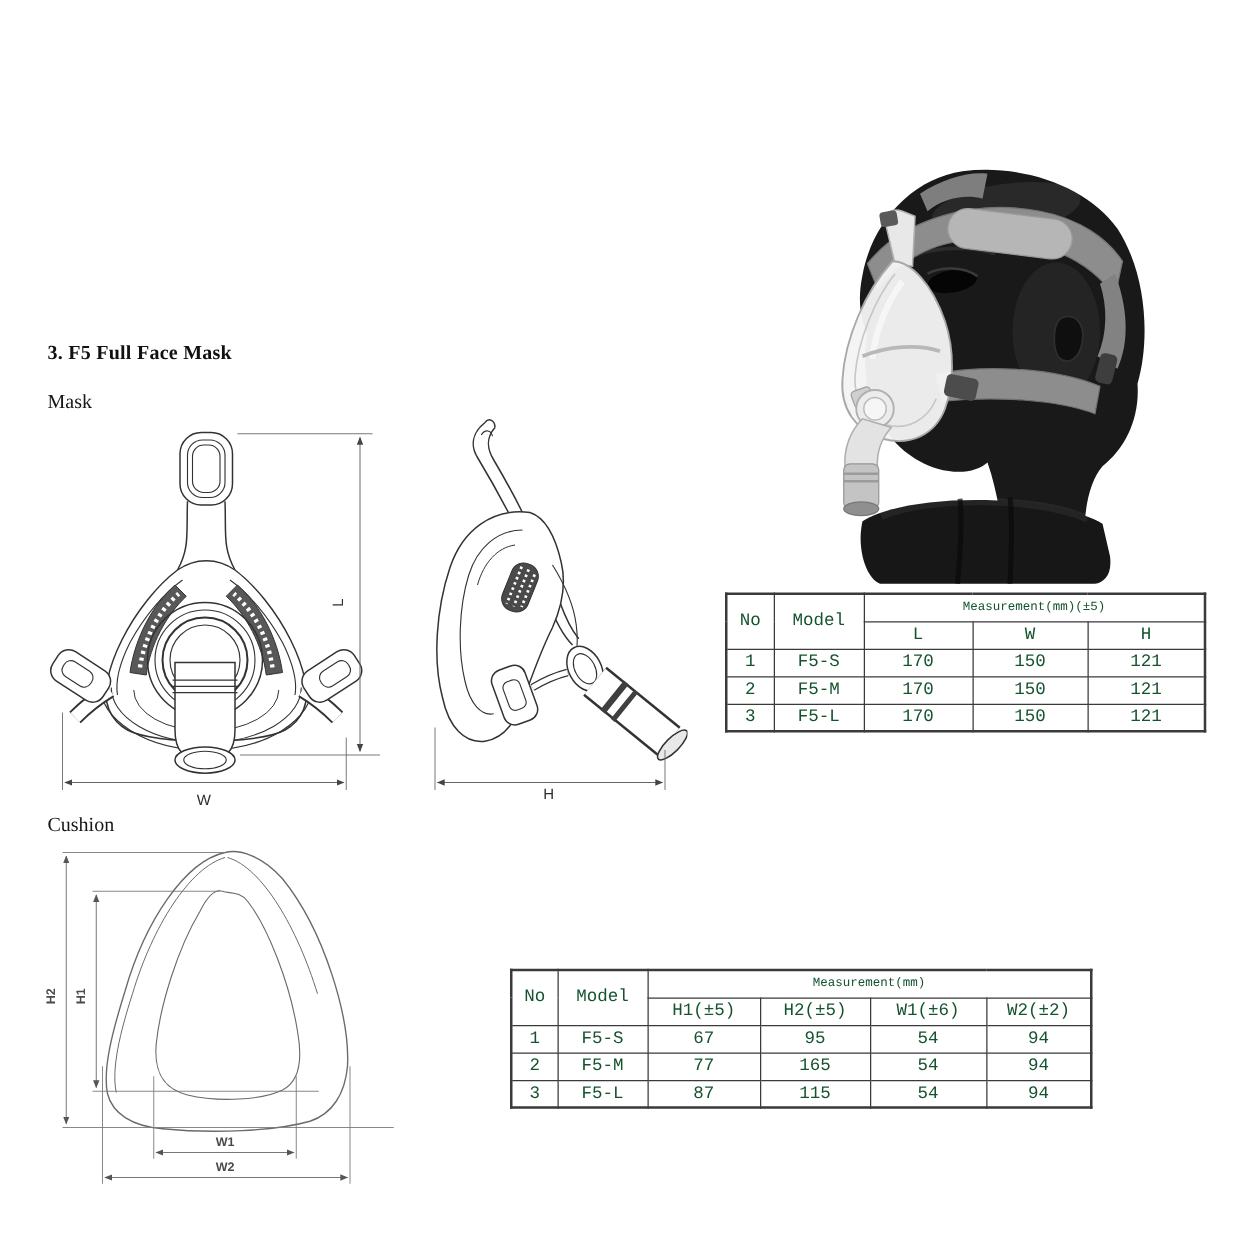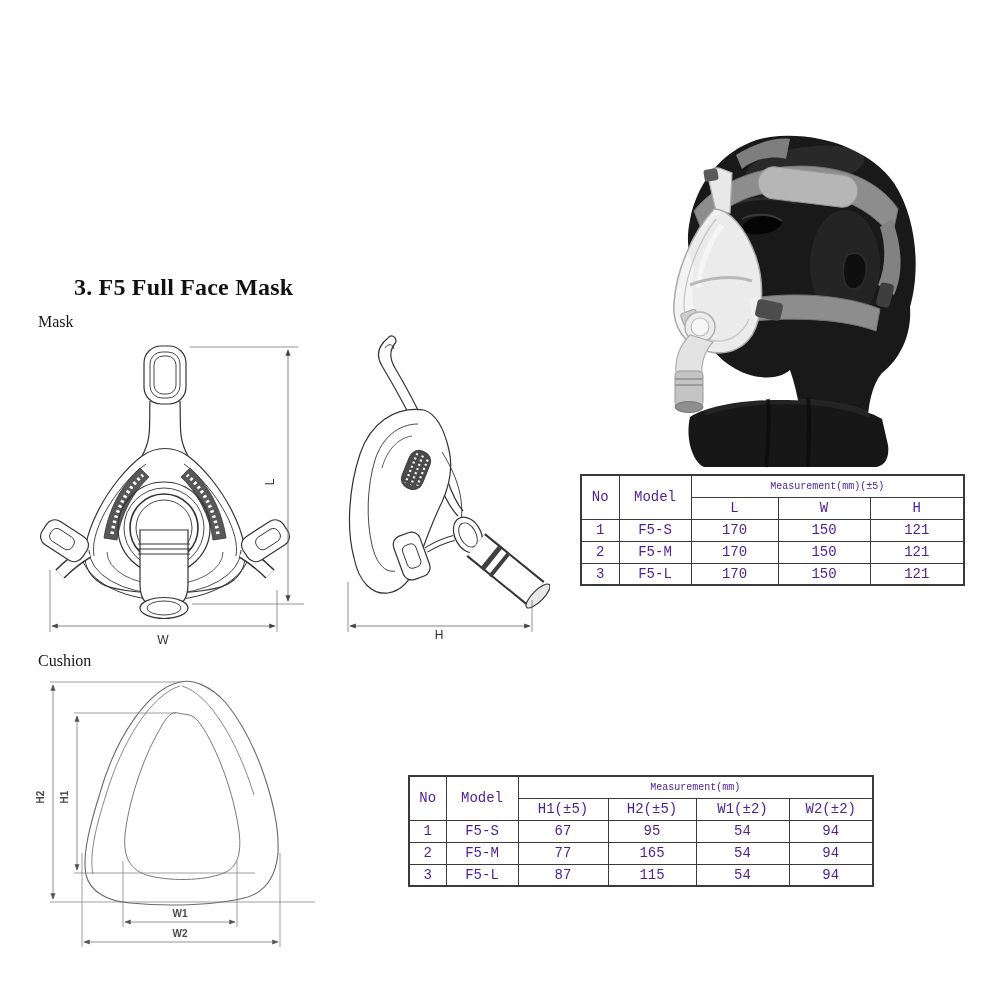--- a/index.html
+++ b/index.html
@@ -6,37 +6,36 @@
   html,body { background:#ffffff; }
   .page {
     position:relative; width:1000px; height:1000px;
     background:#ffffff; overflow:hidden;
     font-family:"Liberation Sans", sans-serif;
   }
   .abs { position:absolute; }
   .doc-title {
     left:38px; top:274px;
     font-family:"Liberation Serif", serif;
-    font-weight:bold; font-size:24px; color:#111;
+    font-weight:bold; font-size:16px; color:#111;
     letter-spacing:.2px;
-    margin-left:36px;
   }
   .section-label {
     font-family:"Liberation Serif", serif;
     font-size:16px; color:#161616;
   }
   .mask-label { left:38px; top:313px; }
   .cushion-label { left:38px; top:652px; }
 
   table.spec {
     border-collapse:collapse;
     table-layout:fixed;
     background:#fff;
     font-family:"Liberation Mono", monospace;
-    font-size:14px; color:#4c1d95;
+    font-size:14px; color:#14532d;
     border:2px solid #3a3a3a;
   }
   table.spec th, table.spec td {
     border:1px solid #3a3a3a;
     text-align:center; vertical-align:middle;
     font-weight:normal; padding:0; height:22px;
     overflow:hidden; white-space:nowrap;
   }
   table.spec .meas { font-size:10px; }
   .t1 { left:580px; top:474px; width:383px; }
@@ -339,21 +338,21 @@
       </colgroup>
     <tbody>
         <tr>
       <th rowspan="2">No</th>
       <th rowspan="2">Model</th>
       <th colspan="4" class="meas">Measurement(mm)</th>
     </tr>
     <tr>
       <th>H1(±5)</th>
       <th>H2(±5)</th>
-      <th>W1(±2)</th>
+      <th>W1(±6)</th>
       <th>W2(±2)</th>
     </tr>
     <tr>
       <td>1</td>
       <td>F5-S</td>
       <td>67</td>
       <td>95</td>
       <td>54</td>
       <td>94</td>
     </tr>

